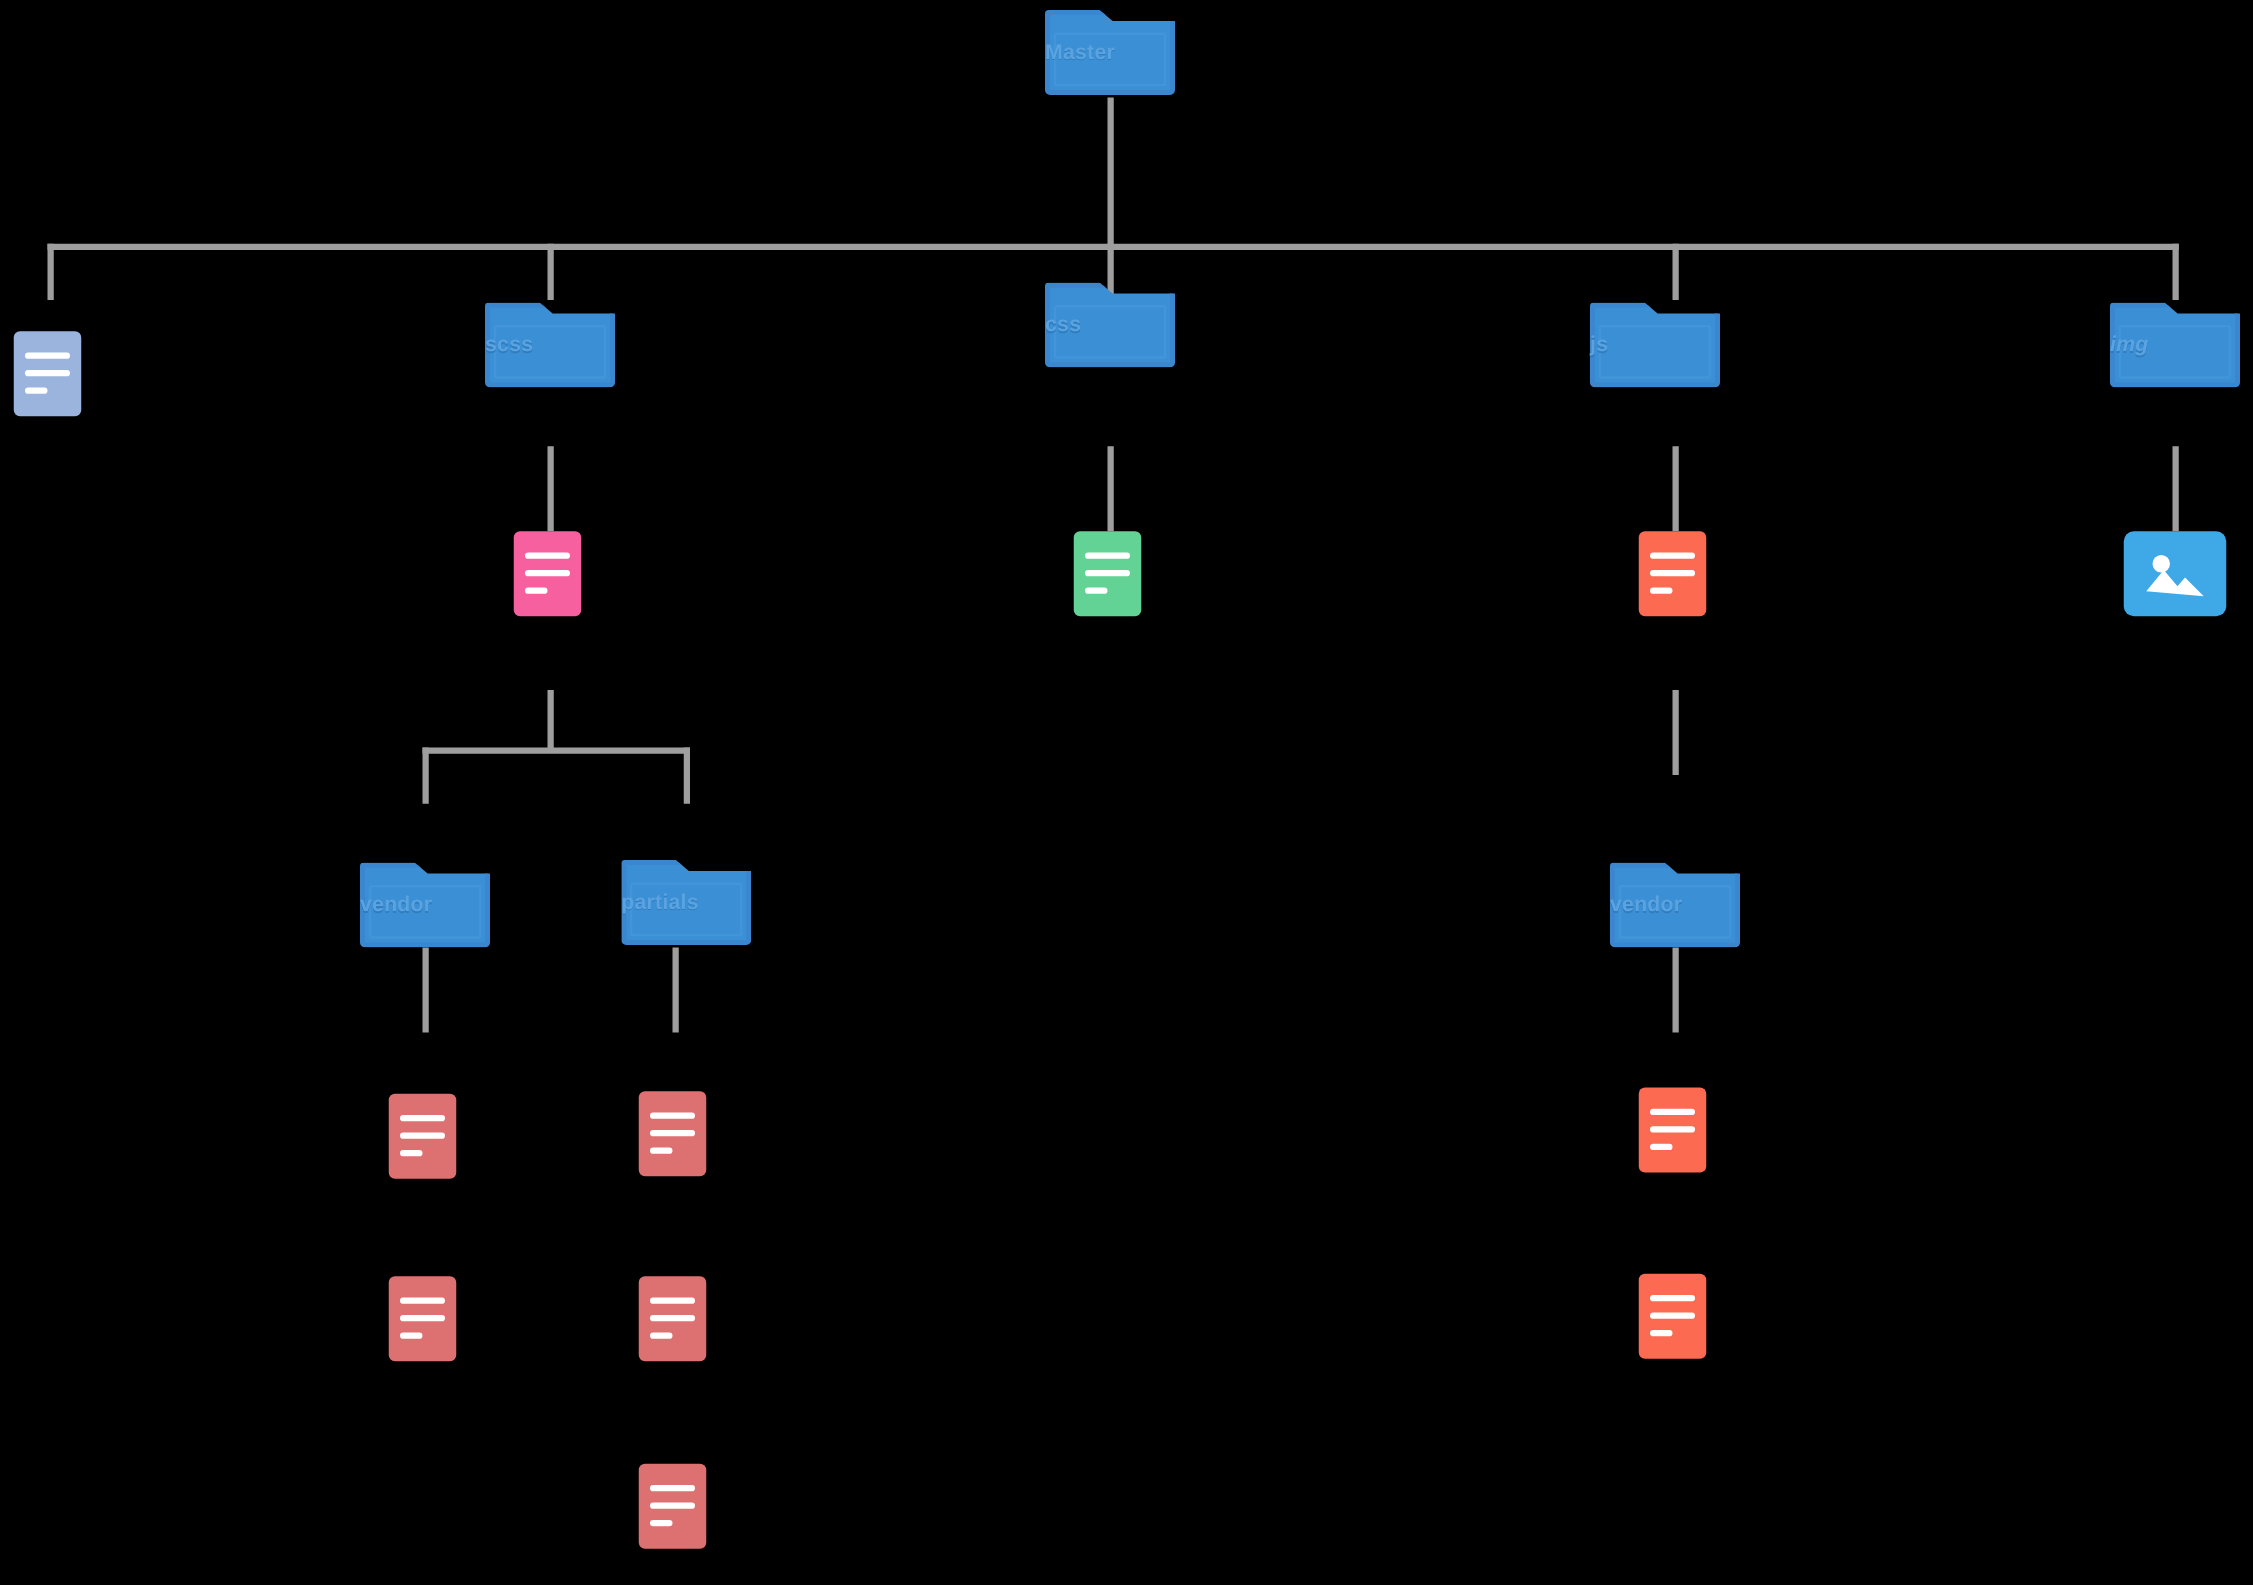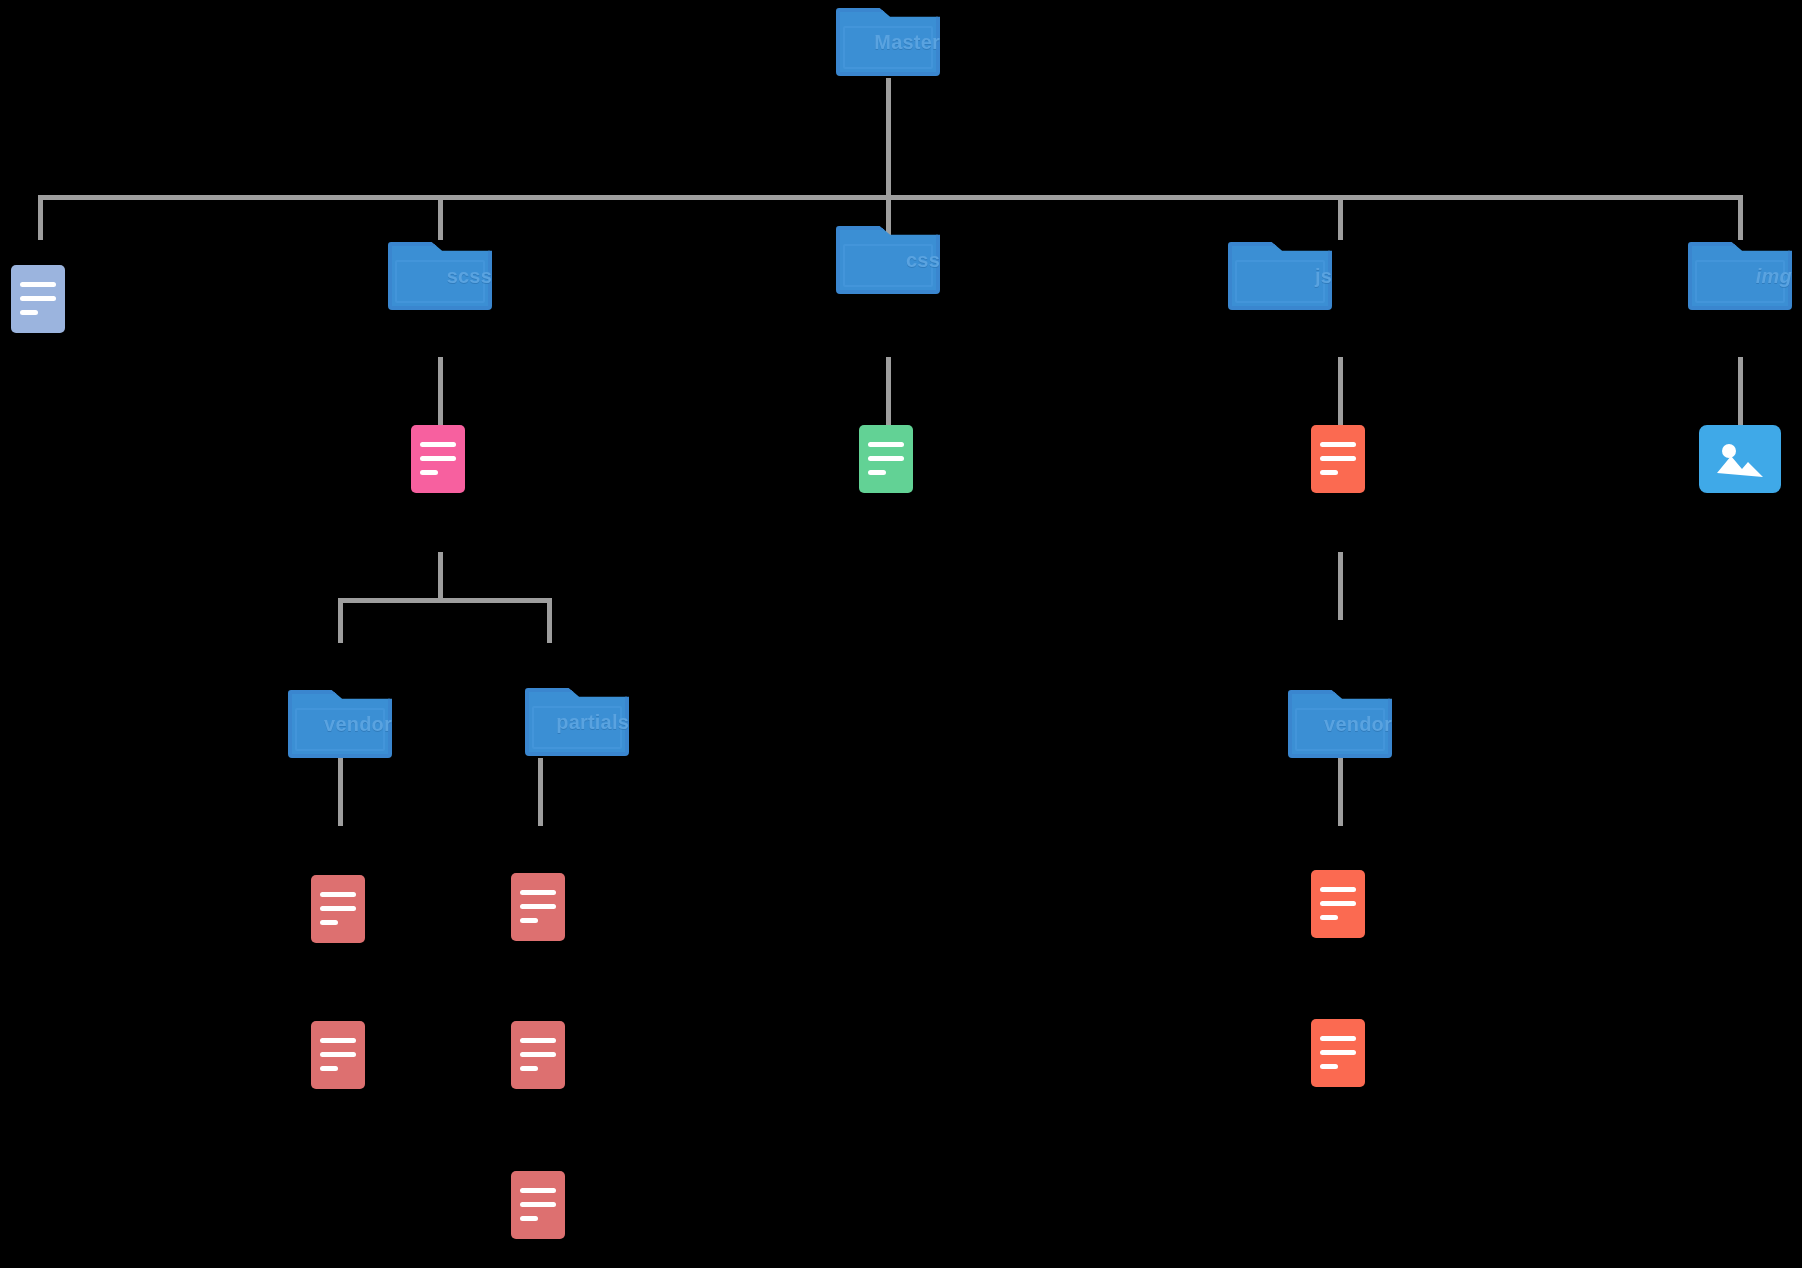--- a/index.html
+++ b/index.html
@@ -52,22 +52,22 @@
     left: 3px; right: 3px; top: 14px; bottom: 3px;
     border: 2px solid #4a9ade;
     border-radius: 2px;
     box-sizing: border-box;
     opacity: .55;
   }
   .folder .flabel {
     position: absolute;
     left: 0; right: 0; top: 50%;
     transform: translateY(-50%);
-    text-align: right;
-    font-size: 20px;
+    text-align: left;
+    font-size: 17px;
     font-weight: bold;
     color: #5aa3e0;
     letter-spacing: .2px;
     pointer-events: none;
     text-shadow: 0 1px 0 rgba(40,110,170,.55);
   }
 
   
   .file {
     position: relative;
@@ -157,21 +157,21 @@
     </div>
   </div>
 
   <div class="node" style="left:836px; top:226px;">
     <div class="folder">
       <div class="fshape"></div>
       <div class="flabel">css</div>
     </div>
   </div>
 
-  <div class="node" style="left:1228px; top:242px;">
+  <div class="node" style="left:1272px; top:242px;">
     <div class="folder">
       <div class="fshape"></div>
       <div class="flabel">js</div>
     </div>
   </div>
 
   <div class="node" style="left:1688px; top:242px;font-style:italic;">
     <div class="folder">
       <div class="fshape"></div>
       <div class="flabel">img</div>
@@ -211,21 +211,21 @@
     </div>
   </div>
 
   <div class="node" style="left:288px; top:690px;">
     <div class="folder">
       <div class="fshape"></div>
       <div class="flabel">vendor</div>
     </div>
   </div>
 
-  <div class="node" style="left:488px; top:688px;padding-left:37px;">
+  <div class="node" style="left:460px; top:688px;padding-left:37px;">
     <div class="folder">
       <div class="fshape"></div>
       <div class="flabel">partials</div>
     </div>
   </div>
 
   <div class="node" style="left:1288px; top:690px;">
     <div class="folder">
       <div class="fshape"></div>
       <div class="flabel">vendor</div>

